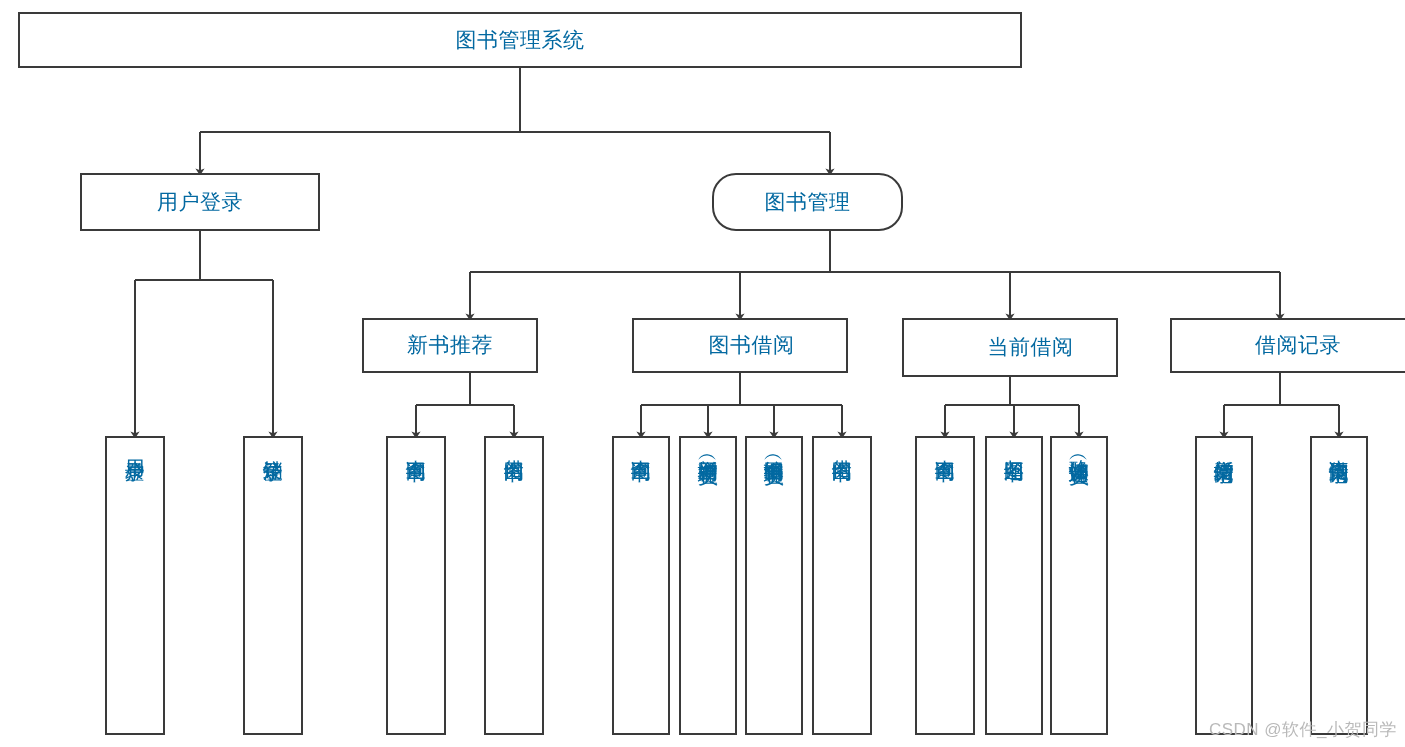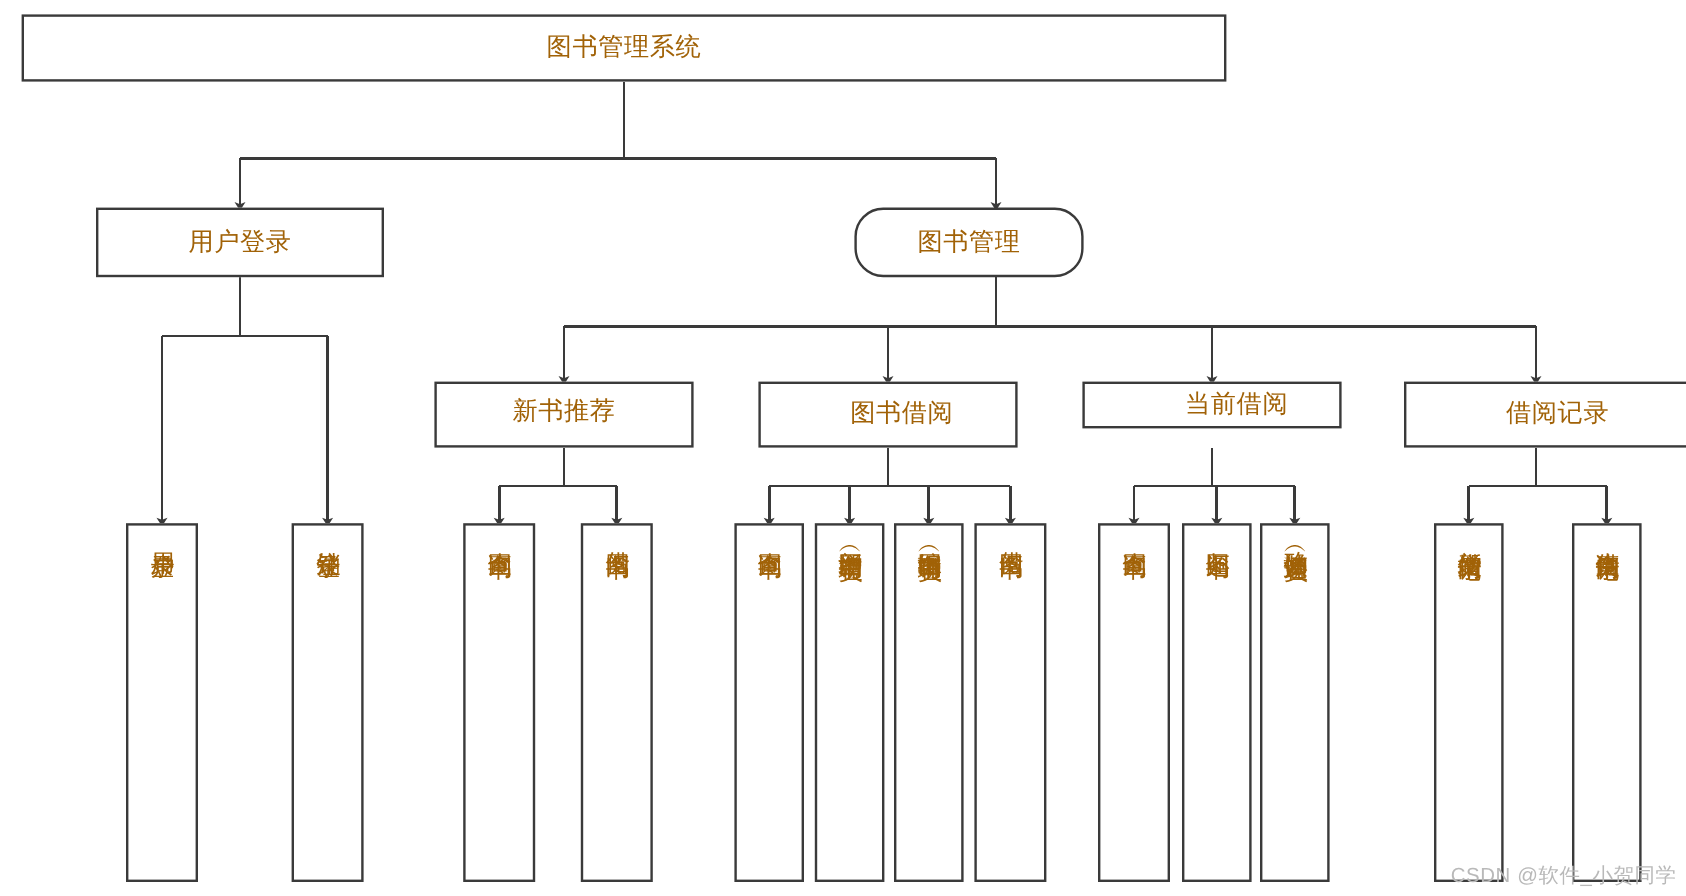--- a/index.html
+++ b/index.html
@@ -33,21 +33,21 @@
     position: absolute;
     box-sizing: border-box;
     background: #ffffff;
     border: 2px solid #3a3a3a;
     display: flex;
     align-items: center;
     justify-content: center;
     overflow: hidden;
   }
   .node-label {
-    color: #a16207;
+    color: #0369a1;
     font-size: 21px;
     line-height: 1.08;
     letter-spacing: 0.5px;
     white-space: nowrap;
     text-align: right;
   }
   .node.horizontal .node-label {
     writing-mode: horizontal-tb;
   }
   .node.vertical {
@@ -125,27 +125,27 @@
   <div id="node-layer">
       <div class="node horizontal" style="left: 18px; top: 12px; width: 1004px; height: 56px;">
         <span class="node-label">图书管理系统</span>
       </div>
       <div class="node horizontal" style="left: 80px; top: 173px; width: 240px; height: 58px;">
         <span class="node-label">用户登录</span>
       </div>
       <div class="node horizontal" style="left: 712px; top: 173px; width: 191px; height: 58px; border-radius: 24px;">
         <span class="node-label">图书管理</span>
       </div>
-      <div class="node horizontal" style="left: 362px; top: 318px; width: 216px; height: 55px; font-family: Liberation Mono, monospace;">
+      <div class="node horizontal" style="left: 362px; top: 318px; width: 176px; height: 55px;">
         <span class="node-label">新书推荐</span>
       </div>
       <div class="node horizontal" style="left: 632px; top: 318px; width: 216px; height: 55px; padding-left: 23px;">
         <span class="node-label">图书借阅</span>
       </div>
-      <div class="node horizontal" style="left: 902px; top: 318px; width: 216px; height: 39px; padding-left: 41px;">
+      <div class="node horizontal" style="left: 902px; top: 318px; width: 216px; height: 59px; padding-left: 41px;">
         <span class="node-label">当前借阅</span>
       </div>
       <div class="node horizontal" style="left: 1170px; top: 318px; width: 256px; height: 55px;">
         <span class="node-label">借阅记录</span>
       </div>
       <div class="node vertical" style="left: 105px; top: 436px; width: 60px; height: 299px;">
         <span class="node-label">用户登录</span>
       </div>
       <div class="node vertical" style="left: 243px; top: 436px; width: 60px; height: 299px;">
         <span class="node-label">注销登录</span>

